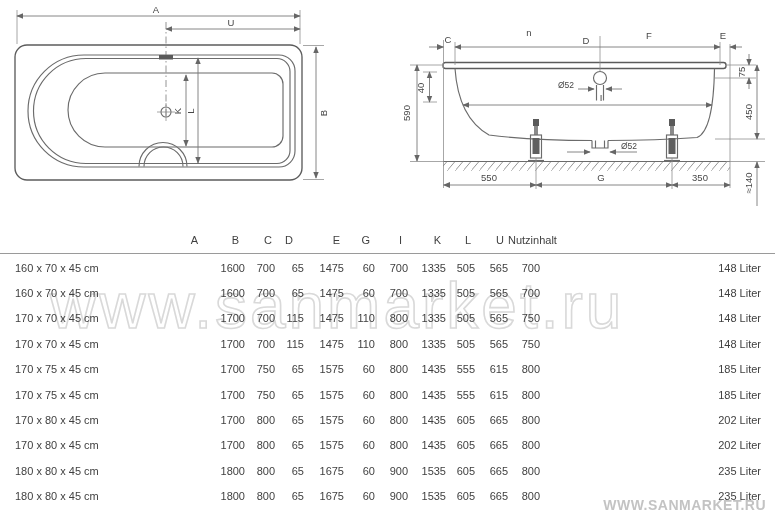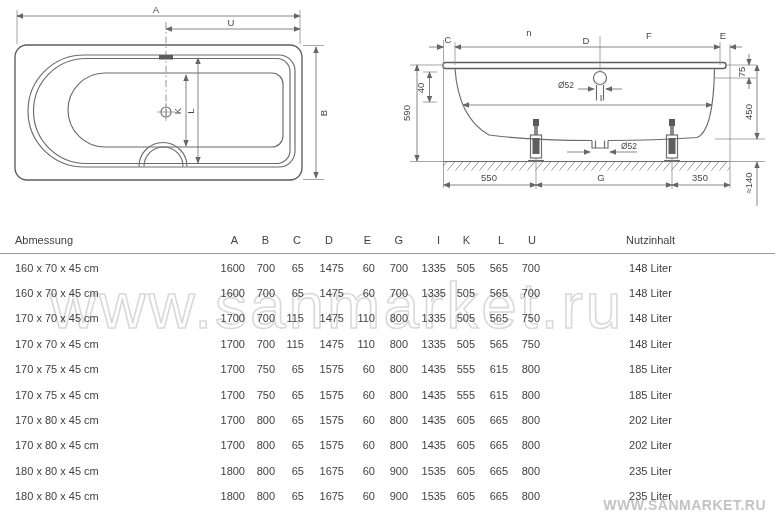--- a/index.html
+++ b/index.html
@@ -27,21 +27,21 @@
   
   #spec-table{position:absolute;left:0;top:228px;width:775px;z-index:2;}
   .tr{
     display:grid;
     grid-template-columns:190px 40px 30px 29px 40px 31px 33px 38px 29px 33px 32px 1fr;
     align-items:center;height:25.4px;padding:0 14px 0 15px;font-size:11px;
   }
   .tr.head{height:23px;}
   .size{text-align:left;}
   .num{text-align:right;}
-  .cap{text-align:center;}
+  .cap{text-align:right;}
   .head .num{font-size:11px;}
   .head .c0{padding-right:7px}.head .c1{padding-right:6px}.head .c2{padding-right:3px}
   .head .c3{padding-right:11px}.head .c4{padding-right:4px}.head .c5{padding-right:5px}
   .head .c6{padding-right:6px}.head .c7{padding-right:5px}.head .c8{padding-right:4px}
   .head .c9{padding-right:4px}
   #header-rule{height:1px;background:#9a9a9a;margin:2px -2px 1px -3px;}
 </style>
 </head>
 <body>
 
@@ -219,21 +219,20 @@
     <line class="dim" x1="536" y1="185" x2="672" y2="185" marker-start="url(#m2)" marker-end="url(#m2)"></line>
     <line class="dim" x1="672" y1="185" x2="730" y2="185" marker-start="url(#m2)" marker-end="url(#m2)"></line>
     <text x="489" y="181" text-anchor="middle">550</text>
     <text x="601" y="181" text-anchor="middle">G</text>
     <text x="700" y="181" text-anchor="middle">350</text>
   </g>
 </svg>
 
 <div id="spec-table">
   <div class="tr head">
-    <div class="size">Abmessung</div>
 
     <div class="num c0">A</div>
       <div class="num c1">B</div>
       <div class="num c2">C</div>
       <div class="num c3">D</div>
       <div class="num c4">E</div>
       <div class="num c5">G</div>
       <div class="num c6">I</div>
       <div class="num c7">K</div>
       <div class="num c8">L</div>

